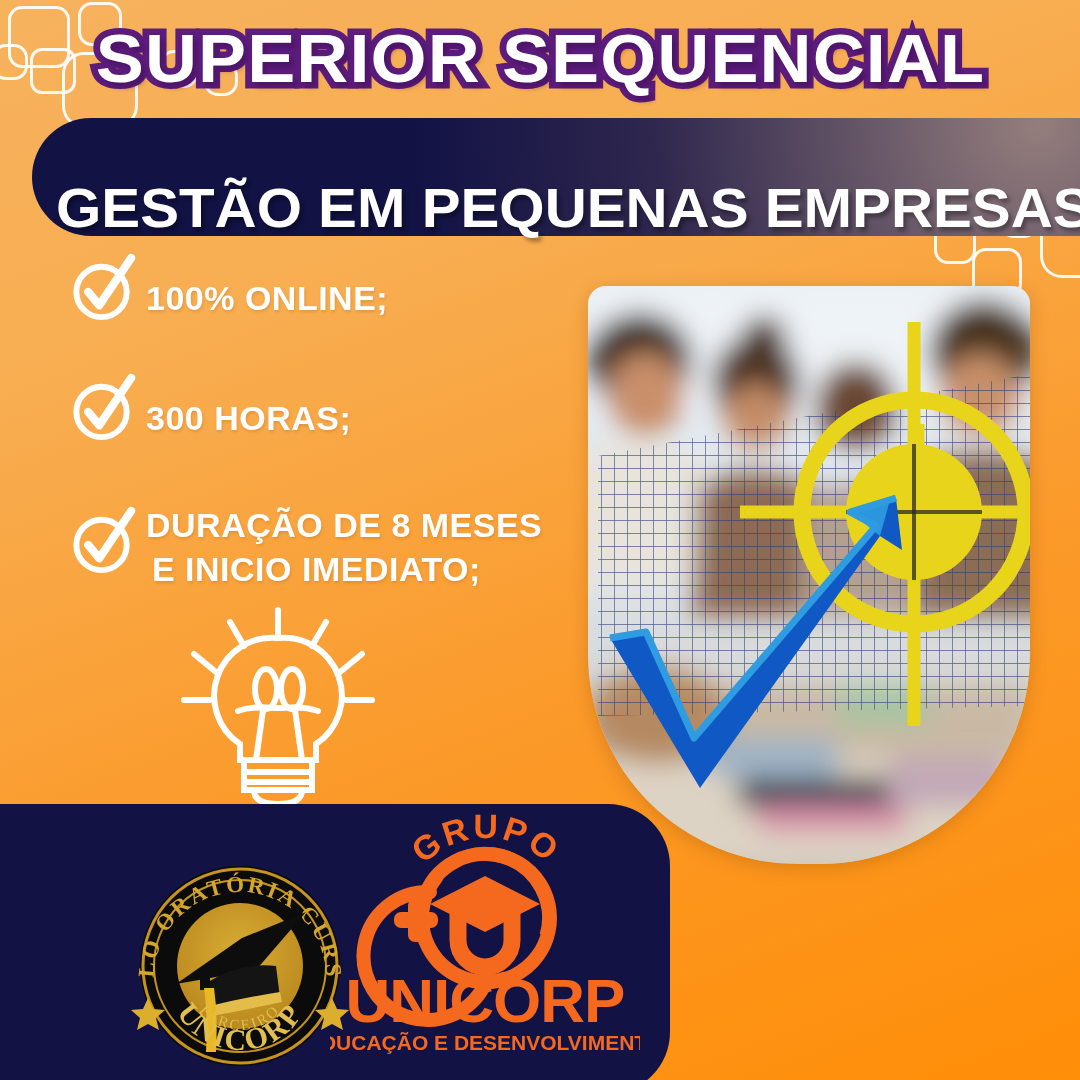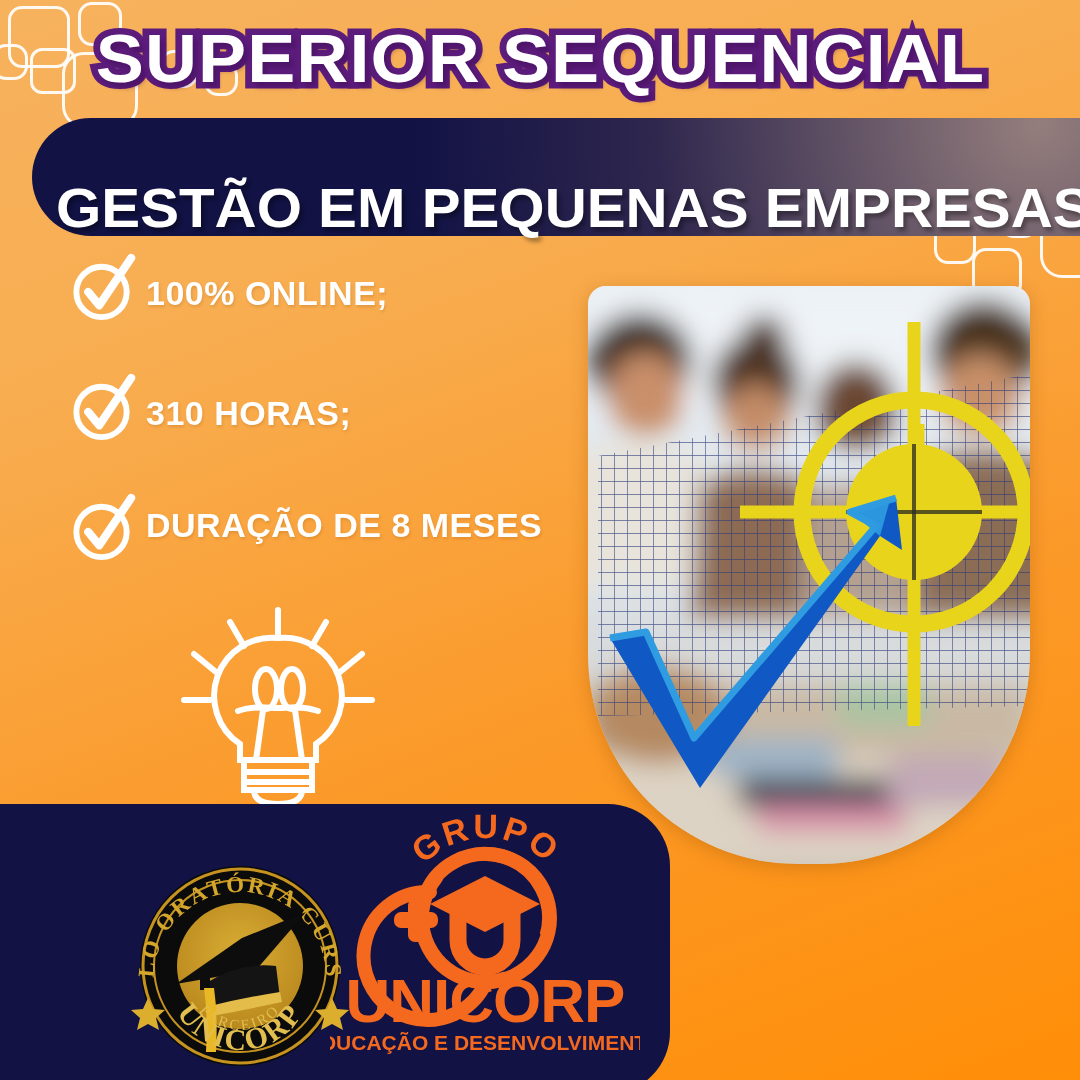--- a/index.html
+++ b/index.html
@@ -54,21 +54,21 @@
     color:#ffffff;
     transform:scaleX(1.04);
     transform-origin:left center;
     letter-spacing:0px;
     text-shadow:3px 4px 4px rgba(0,0,0,.35);
     white-space:nowrap;
   }
 
   
   #bullets { position:absolute; left:66px; top:258px; width:520px; z-index:5; }
-  .bullet { position:relative; display:flex; align-items:flex-start; margin-bottom:52px; }
+  .bullet { position:relative; display:flex; align-items:center; margin-bottom:52px; }
   .check-icon { flex:0 0 auto; width:74px; height:74px; margin-right:6px; margin-top:-6px; }
   .bullet-text {
     font-size:34px; line-height:1.28;
     font-weight:bold;
     color:#ffffff;
     letter-spacing:.5px;
     padding-top:14px;
     text-shadow:1px 2px 3px rgba(140,70,0,.20);
   }
   .bullet.two-line .bullet-text { padding-top:6px; }
@@ -142,30 +142,31 @@
         <path d="M30 54 L45 72 L88 8" fill="none" stroke="#fff" stroke-width="11" stroke-linecap="round" stroke-linejoin="round"></path>
       </svg>
       <div class="bullet-text">100% ONLINE;</div>
     </div>
 
     <div class="bullet">
       <svg class="check-icon" viewBox="0 0 100 100">
         <circle cx="48" cy="54" r="34" fill="none" stroke="#fff" stroke-width="8"></circle>
         <path d="M30 54 L45 72 L88 8" fill="none" stroke="#fff" stroke-width="11" stroke-linecap="round" stroke-linejoin="round"></path>
       </svg>
-      <div class="bullet-text">310 HORAS;</div>
+      <div class="bullet-text">300 HORAS;</div>
     </div>
 
     <div class="bullet two-line">
       <svg class="check-icon" viewBox="0 0 100 100">
         <circle cx="48" cy="54" r="34" fill="none" stroke="#fff" stroke-width="8"></circle>
         <path d="M30 54 L45 72 L88 8" fill="none" stroke="#fff" stroke-width="11" stroke-linecap="round" stroke-linejoin="round"></path>
       </svg>
       <div class="bullet-text">
         <div>DURAÇÃO DE 8 MESES</div>
+        <div style="padding-left:6px;">E INICIO IMEDIATO;</div>
       </div>
     </div>
 
   </div>
 
   <svg id="bulb" viewBox="0 0 220 210">
     <g fill="none" stroke="#ffffff" stroke-width="6" stroke-linecap="round">
 
       <line x1="110" y1="6" x2="110" y2="32"></line>
       <line x1="62" y1="18" x2="76" y2="42"></line>

